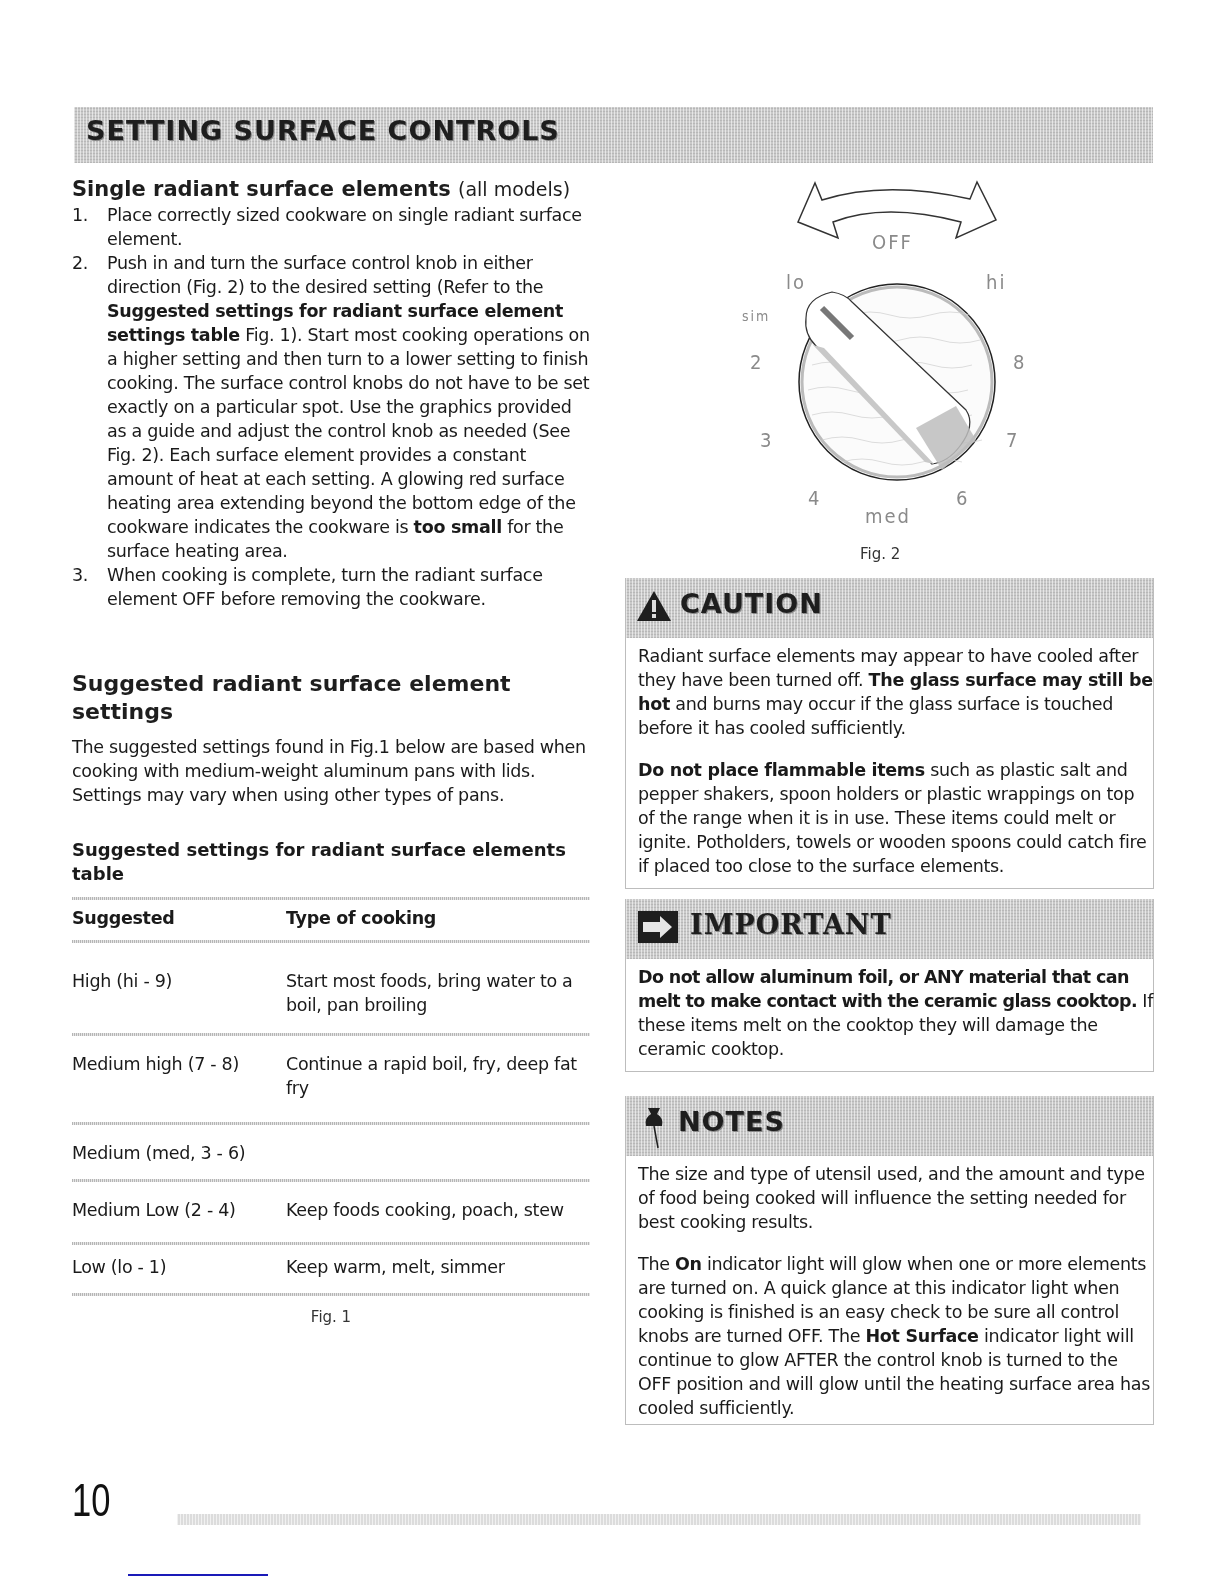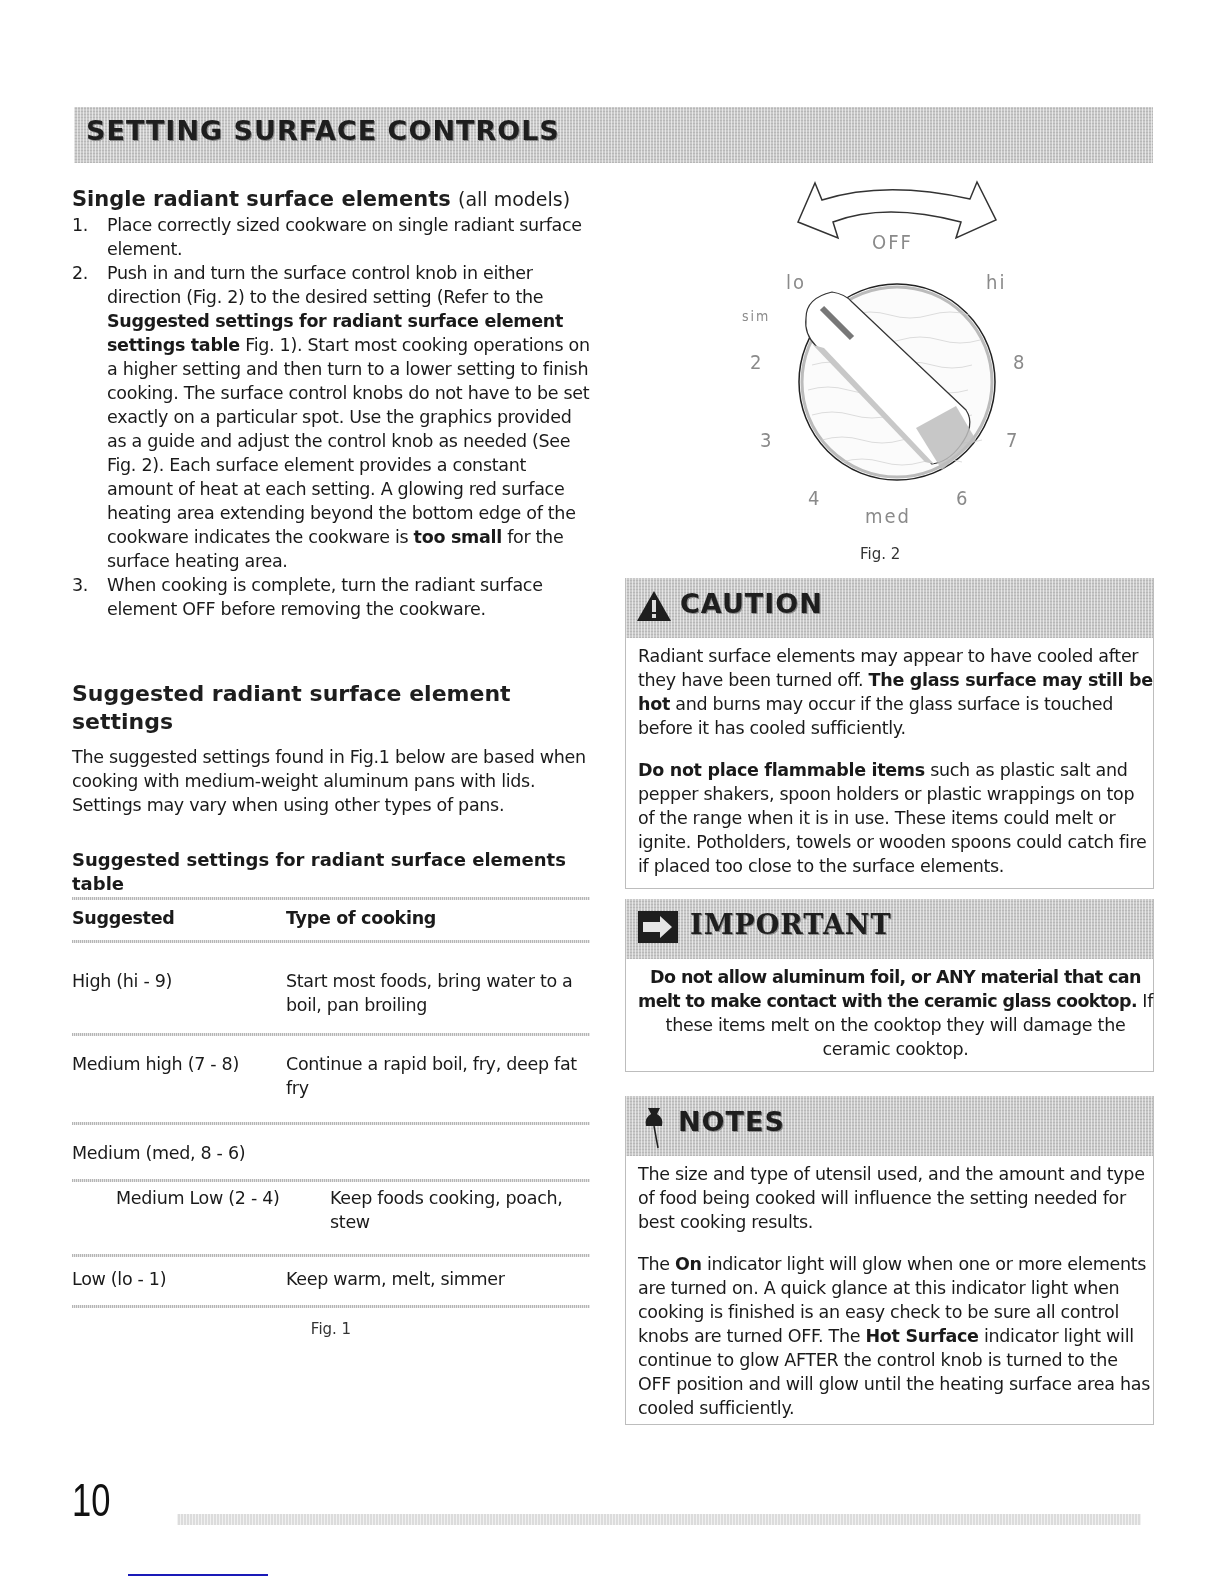--- a/index.html
+++ b/index.html
@@ -19,21 +19,21 @@
       background-image:
         repeating-linear-gradient(90deg, rgba(255,255,255,0.6) 0 1px, transparent 1px 3px);
     }
     
     .section-band { left: 74px; top: 107px; width: 1079px; height: 56px; }
     .section-title {
       position: absolute; left: 12px; top: 8px; font-size: 27px; font-weight: bold;
       letter-spacing: 1px; color: #1e1e1e; text-shadow: 1px 1px 0 #888;
     }
     
-    .left { left: 72px; width: 520px; margin-top: 10px; }
+    .left { left: 72px; width: 520px; }
     h2.sub {
       margin: 0; font-size: 21px; font-weight: bold; color: #1e1e1e; line-height: 27px;
     }
     .sub-note { font-weight: normal; font-size: 19px; }
     .body-text { font-size: 17.5px; line-height: 24px; letter-spacing: -0.3px; }
     .label-bold { font-weight: bold; font-size: 17.5px; line-height: 24px; }
     ol.steps { margin: 0; padding: 0; list-style: none; }
     ol.steps li { position: relative; padding-left: 35px; }
     ol.steps li .num { position: absolute; left: 0; top: 0; }
     b { font-weight: bold; }
@@ -116,24 +116,24 @@
     <div class="c1">High (hi - 9)</div>
     <div class="c2">Start most foods, bring water to a boil, pan broiling</div>
   </div>
   <div class="rule"></div>
   <div class="trow" style="padding:16px 0 22px;">
     <div class="c1">Medium high (7 - 8)</div>
     <div class="c2">Continue a rapid boil, fry, deep fat fry</div>
   </div>
   <div class="rule"></div>
   <div class="trow" style="padding:16px 0 14px;">
-    <div class="c1">Medium (med, 8 - 6)</div>
-  </div>
-  <div class="rule"></div>
-  <div class="trow" style="padding:4px 0 20px;margin-left:44px;">
+    <div class="c1">Medium (med, 3 - 6)</div>
+  </div>
+  <div class="rule"></div>
+  <div class="trow" style="padding:16px 0 20px;">
     <div class="c1">Medium Low (2 - 4)</div>
     <div class="c2">Keep foods cooking, poach, stew</div>
   </div>
   <div class="rule"></div>
   <div class="trow" style="padding:10px 0 14px;">
     <div class="c1">Low (lo - 1)</div>
     <div class="c2">Keep warm, melt, simmer</div>
   </div>
   <div class="rule"></div>
   <div class="fig-cap" style="text-align:center; margin-top:12px;">Fig. 1</div>
@@ -185,21 +185,21 @@
       <rect x="16" y="24" width="4" height="4" fill="#ddd"></rect>
     </svg>
     <span class="title" style="left:54px;">CAUTION</span>
   </div>
   <div class="box-body">
     <p><span>Radiant surface elements may appear to have cooled after they have been turned off. </span><b>The glass surface may still be hot</b><span> and burns may occur if the glass surface is touched before it has cooled sufficiently.</span></p>
     <p><b>Do not place flammable items</b><span> such as plastic salt and pepper shakers, spoon holders or plastic wrappings on top of the range when it is in use. These items could melt or ignite. Potholders, towels or wooden spoons could catch fire if placed too close to the surface elements.</span></p>
   </div>
 </div>
 
-<div class="abs box" style="top:899px; height:172px;text-align:center;">
+<div class="abs box" style="top:899px; height:172px;">
   <div class="box-head hatch">
     <svg class="abs" style="left:12px; top:12px;" width="40" height="32" viewBox="0 0 40 32">
       <rect x="0" y="0" width="40" height="32" fill="#1e1e1e"></rect>
       <path d="M5 11 L22 11 L22 5 L34 16 L22 27 L22 21 L5 21 Z" fill="#e5e5e5"></path>
     </svg>
     <span class="title" style="left:64px; font-family:'DejaVu Serif', serif;">IMPORTANT</span>
   </div>
   <div class="box-body">
     <p><b style="letter-spacing:-0.6px;">Do not allow aluminum foil, or ANY material that can melt to make contact with the ceramic glass cooktop.</b><span> If these items melt on the cooktop they will damage the ceramic cooktop.</span></p>
   </div>

